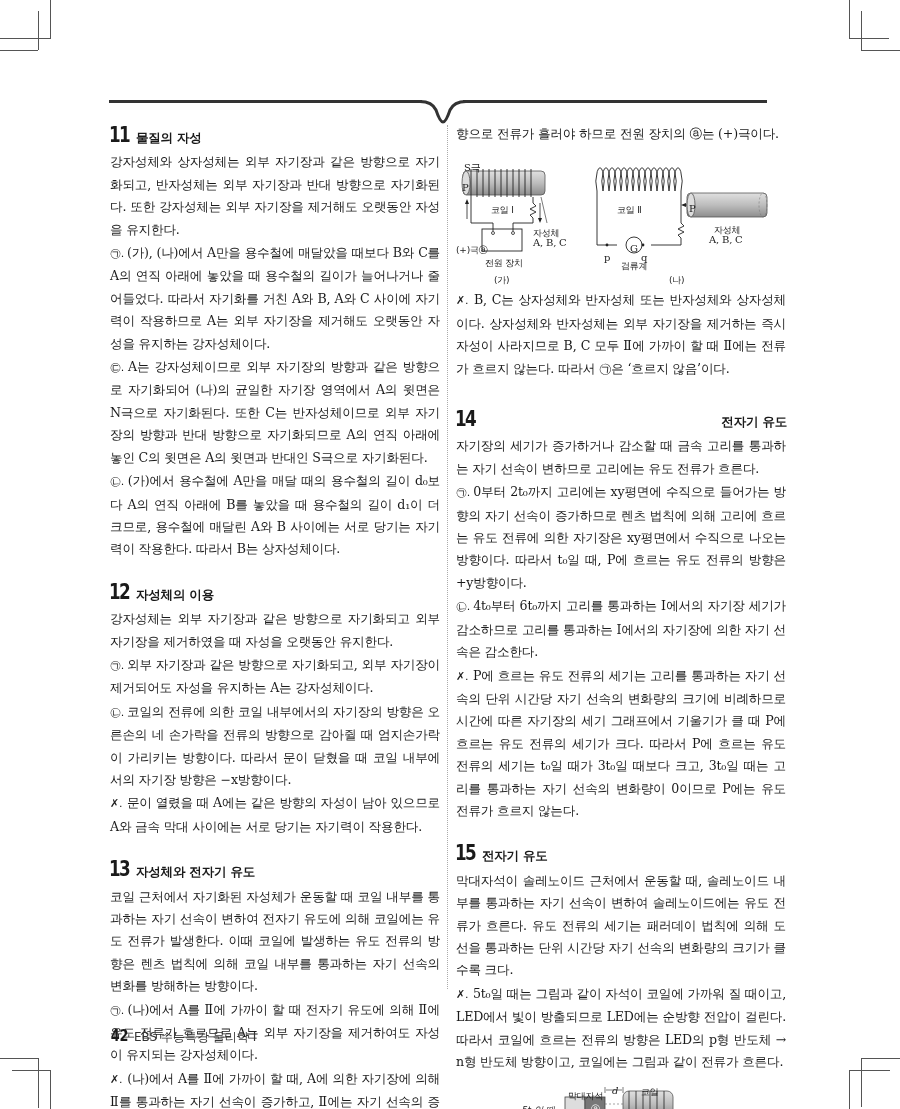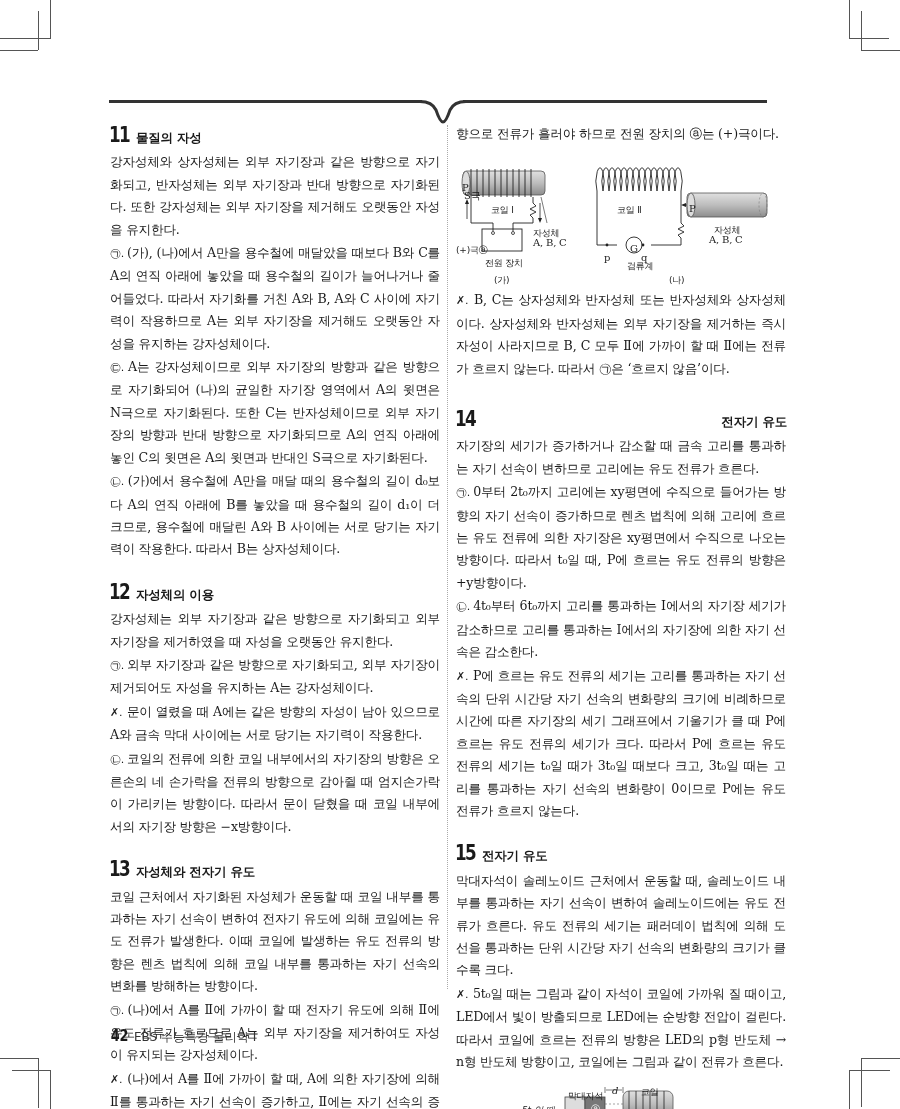--- a/index.html
+++ b/index.html
@@ -55,22 +55,22 @@
   <p><span class="mark">㉠.</span> <span>(가), (나)에서 A만을 용수철에 매달았을 때보다 B와 C를 A의 연직 아래에 놓았을 때 용수철의 길이가 늘어나거나 줄어들었다. 따라서 자기화를 거친 A와 B, A와 C 사이에 자기력이 작용하므로 A는 외부 자기장을 제거해도 오랫동안 자성을 유지하는 강자성체이다.</span></p>
   <p><span class="mark">㉢.</span> <span>A는 강자성체이므로 외부 자기장의 방향과 같은 방향으로 자기화되어 (나)의 균일한 자기장 영역에서 A의 윗면은 N극으로 자기화된다. 또한 C는 반자성체이므로 외부 자기장의 방향과 반대 방향으로 자기화되므로 A의 연직 아래에 놓인 C의 윗면은 A의 윗면과 반대인 S극으로 자기화된다.</span></p>
   <p><span class="mark">㉡.</span> <span>(가)에서 용수철에 A만을 매달 때의 용수철의 길이 d₀보다 A의 연직 아래에 B를 놓았을 때 용수철의 길이 d₁이 더 크므로, 용수철에 매달린 A와 B 사이에는 서로 당기는 자기력이 작용한다. 따라서 B는 상자성체이다.</span></p>
 
   <div class="sec-head" style="margin-top:20px;">
     <span class="sec-num">12</span>
     <span class="sec-title">자성체의 이용</span>
   </div>
   <p><span>강자성체는 외부 자기장과 같은 방향으로 자기화되고 외부 자기장을 제거하였을 때 자성을 오랫동안 유지한다.</span></p>
   <p><span class="mark">㉠.</span> <span>외부 자기장과 같은 방향으로 자기화되고, 외부 자기장이 제거되어도 자성을 유지하는 A는 강자성체이다.</span></p>
+  <p><span class="mark">㉡.</span> <span>코일의 전류에 의한 코일 내부에서의 자기장의 방향은 오른손의 네 손가락을 전류의 방향으로 감아쥘 때 엄지손가락이 가리키는 방향이다. 따라서 문이 닫혔을 때 코일 내부에서의 자기장 방향은 −x방향이다.</span></p>
   <p><span class="mark">✗.</span> <span>문이 열렸을 때 A에는 같은 방향의 자성이 남아 있으므로 A와 금속 막대 사이에는 서로 당기는 자기력이 작용한다.</span></p>
-  <p><span class="mark">㉡.</span> <span>코일의 전류에 의한 코일 내부에서의 자기장의 방향은 오른손의 네 손가락을 전류의 방향으로 감아쥘 때 엄지손가락이 가리키는 방향이다. 따라서 문이 닫혔을 때 코일 내부에서의 자기장 방향은 −x방향이다.</span></p>
 
   <div class="sec-head" style="margin-top:20px;">
     <span class="sec-num">13</span>
     <span class="sec-title">자성체와 전자기 유도</span>
   </div>
   <p><span>코일 근처에서 자기화된 자성체가 운동할 때 코일 내부를 통과하는 자기 선속이 변하여 전자기 유도에 의해 코일에는 유도 전류가 발생한다. 이때 코일에 발생하는 유도 전류의 방향은 렌츠 법칙에 의해 코일 내부를 통과하는 자기 선속의 변화를 방해하는 방향이다.</span></p>
   <p><span class="mark">㉠.</span> <span>(나)에서 A를 Ⅱ에 가까이 할 때 전자기 유도에 의해 Ⅱ에 유도 전류가 흐르므로 A는 외부 자기장을 제거하여도 자성이 유지되는 강자성체이다.</span></p>
   <p><span class="mark">✗.</span> <span>(나)에서 A를 Ⅱ에 가까이 할 때, A에 의한 자기장에 의해 Ⅱ를 통과하는 자기 선속이 증가하고, Ⅱ에는 자기 선속의 증가를 방해하는 방향으로 유도 전류가 흐른다. 따라서 A의 P가 새겨진 쪽은 S극으로 자기화되어 있다. (가)에서 강자성체 A의 P가 새겨진 쪽이 S극으로 자기화되기 위해서 코일에는 그림과 같은 방</span></p>
 </div>
 
@@ -112,33 +112,33 @@
       <circle cx="179" cy="94" r="8" fill="#fff" stroke="#222" stroke-width="0.9"></circle>
       <circle cx="152" cy="94" r="1.4" fill="#222"></circle>
       <circle cx="188" cy="94" r="1.4" fill="#222"></circle>
 
       <line x1="242" y1="54" x2="228" y2="54" stroke="#222" stroke-width="0.8"></line>
       <polygon points="226,54 231,52 231,56" fill="#222"></polygon>
       <rect x="232" y="42" width="80" height="24" rx="4" fill="url(#cyl)" stroke="#555" stroke-width="0.8"></rect>
       <ellipse cx="236" cy="54" rx="4" ry="12" fill="#ddd" stroke="#555" stroke-width="0.8"></ellipse>
       <ellipse cx="308" cy="54" rx="4" ry="12" fill="none" stroke="#777" stroke-width="0.6" stroke-dasharray="2,2"></ellipse>
     </svg>
-    <span class="lbl serif" style="left:9px;top:6px;margin-top:28px;">S극</span>
+    <span class="lbl serif" style="left:9px;top:6px;">S극</span>
     <span class="lbl serif" style="left:7px;top:26px;">P</span>
     <span class="lbl" style="left:36px;top:48px;">코일 Ⅰ</span>
     <span class="lbl" style="left:78px;top:71px;">자성체</span>
     <span class="lbl serif" style="left:78px;top:81px;">A, B, C</span>
     <span class="lbl" style="left:1px;top:88px;">(+)극ⓐ</span>
     <span class="lbl" style="left:30px;top:101px;">전원 장치</span>
     <span class="lbl" style="left:39px;top:118px;">(가)</span>
     <span class="lbl" style="left:162px;top:48px;">코일 Ⅱ</span>
     <span class="lbl serif" style="left:149px;top:96px;">p</span>
     <span class="lbl serif" style="left:186px;top:96px;">q</span>
     <span class="lbl serif" style="left:175px;top:87px;">G</span>
-    <span class="lbl" style="left:172px;top:104px;">검류계</span>
+    <span class="lbl" style="left:166px;top:104px;">검류계</span>
     <span class="lbl serif" style="left:234px;top:47px;">P</span>
     <span class="lbl" style="left:259px;top:68px;">자성체</span>
     <span class="lbl serif" style="left:254px;top:78px;">A, B, C</span>
     <span class="lbl" style="left:214px;top:118px;">(나)</span>
   </div>
 
   <p><span class="mark">✗.</span> <span>B, C는 상자성체와 반자성체 또는 반자성체와 상자성체이다. 상자성체와 반자성체는 외부 자기장을 제거하는 즉시 자성이 사라지므로 B, C 모두 Ⅱ에 가까이 할 때 Ⅱ에는 전류가 흐르지 않는다. 따라서 ㉠은 ‘흐르지 않음’이다.</span></p>
 
   <div class="sec-head" style="margin-top:28px;justify-content:space-between;">
     <span class="sec-num">14</span>

